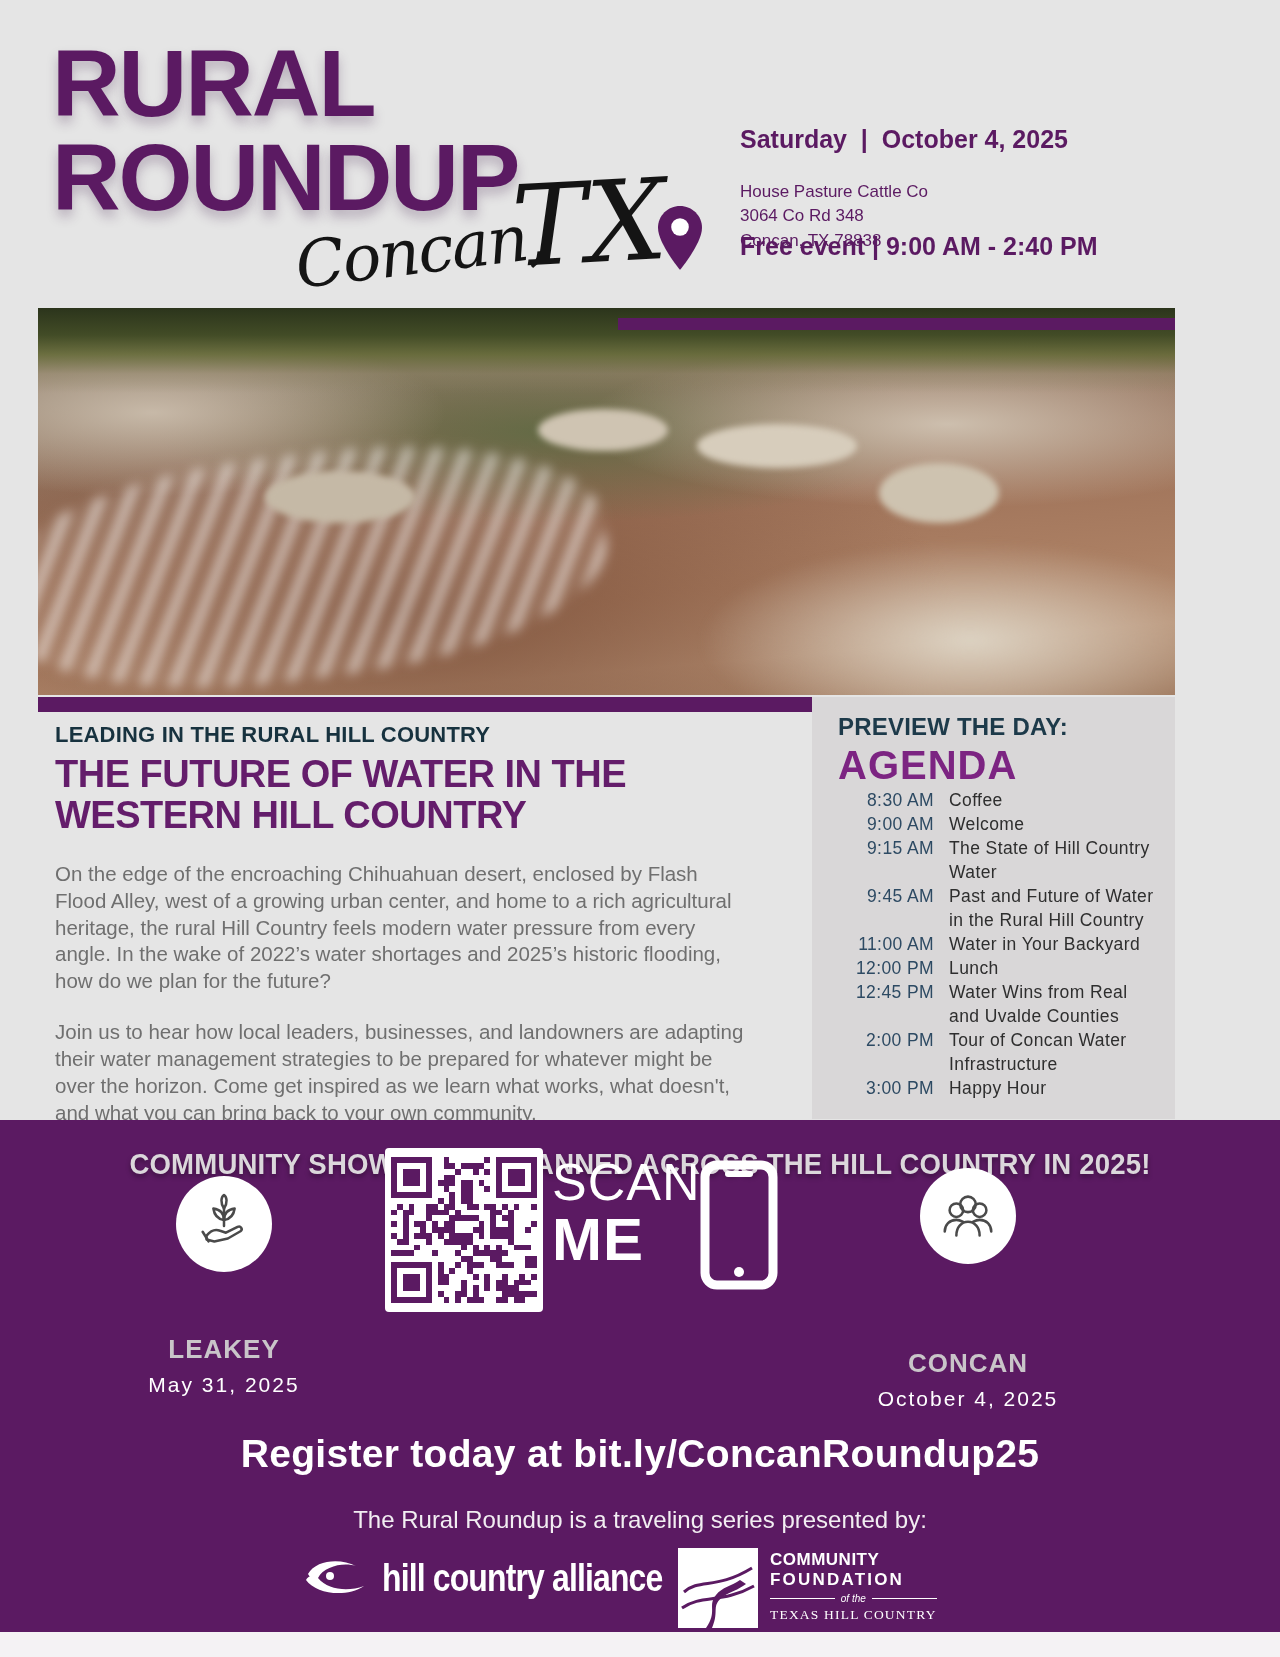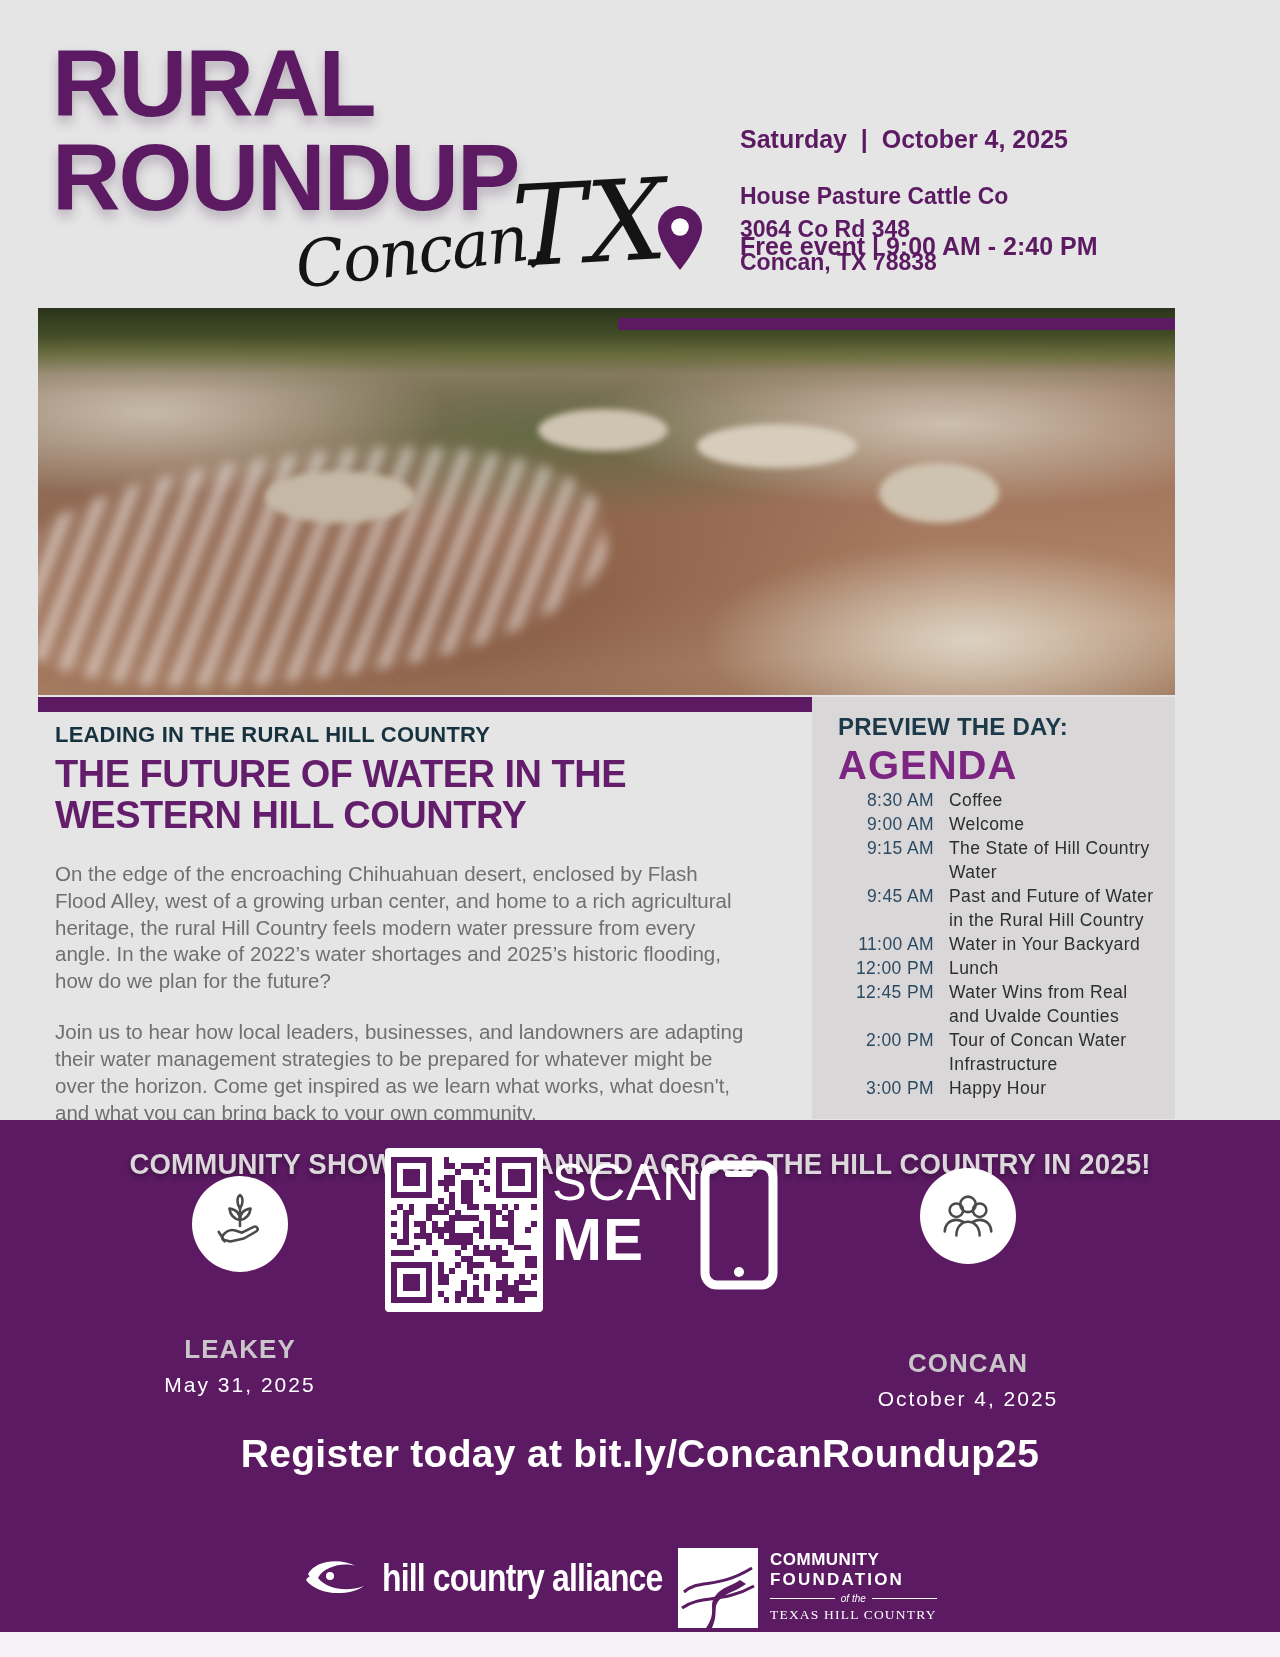--- a/index.html
+++ b/index.html
@@ -15,21 +15,21 @@
   }
   .script-wrap{position:absolute; left:0; top:0; color:#141414;
     font-family:"DejaVu Serif", serif; font-style:italic;}
   .script-concan{position:absolute; left:295px; top:214px; font-size:64px;
     transform:rotate(-7deg); letter-spacing:-2px;}
   .script-tx{position:absolute; left:512px; top:158px; font-size:112px;
     transform:rotate(-3deg);}
   .event-block{position:absolute; left:740px; top:50px; width:440px;
     color:#5b1a62; font-size:25px; font-weight:700; line-height:1.43; white-space:pre;}
   .venue-block{position:absolute; left:740px; top:180px; width:440px;
-    color:#5b1a62; font-size:23px; font-weight:700; line-height:1.43;}
+    color:#5b1a62; font-size:17px; font-weight:400; line-height:1.43;}
   .pin{position:absolute; left:658px; top:194px; width:44px; height:88px;}
   
   .photo{
     position:absolute; left:38px; top:308px; width:1137px; height:387px; overflow:hidden;
     background:
       linear-gradient(180deg, rgba(40,50,25,.97) 0%, rgba(60,72,33,.92) 7%, rgba(95,104,50,.78) 12%, rgba(139,130,98,.4) 17%, rgba(0,0,0,0) 22%),
       radial-gradient(ellipse 420px 120px at 10% 27%, #c7b9a8 0%, rgba(199,185,168,0) 70%),
       radial-gradient(ellipse 520px 120px at 80% 30%, #cdbfae 0%, rgba(205,191,174,0) 70%),
       radial-gradient(ellipse 560px 130px at 45% 32%, rgba(92,106,66,.85) 0%, rgba(92,106,66,0) 70%),
       radial-gradient(ellipse 740px 300px at 32% 78%, rgba(118,74,52,.8) 0%, rgba(118,74,52,0) 75%),
@@ -68,21 +68,21 @@
   
   .footer{position:absolute; left:0; top:1120px; width:1280px; height:512px; background:#5b1a62;}
   .footer-headline{position:absolute; left:0; top:28px; width:100%; text-align:center;
     color:#dbd7db; font-size:29px; font-weight:800; letter-spacing:.2px;
     transform:scaleX(.95); text-shadow:0 3px 5px rgba(0,0,0,.35);}
   .evt-group{position:absolute; text-align:center; color:#ffffff;}
   .evt-circle{width:96px; height:96px; border-radius:50%; background:#ffffff; margin:0 auto;
     display:flex; align-items:center; justify-content:center;}
   .evt-name{font-size:26px; font-weight:800; letter-spacing:1px; color:#c9c5c9;}
   .evt-date{font-size:21px; letter-spacing:2px; margin-top:8px; color:#ffffff;}
-  .grp-leakey{left:140px; top:56px; width:200px;}
+  .grp-leakey{left:124px; top:56px; width:200px;}
   .grp-leakey .evt-name{margin-top:62px;}
   .grp-concan{left:858px; top:48px; width:220px;}
   .grp-concan .evt-name{margin-top:84px;}
   .qr-box{position:absolute; left:385px; top:28px; width:158px; height:164px;
     background:#ffffff; border-radius:4px; padding:6px; box-sizing:border-box;}
   .qr-box svg{width:100%; height:100%;}
   .scan-wrap{position:absolute; left:552px; top:36px; color:#ffffff; line-height:1;}
   .scan-line1{font-size:52px; font-weight:400; letter-spacing:1px;}
   .scan-line2{font-size:60px; font-weight:800; letter-spacing:1px; margin-top:2px;}
   .phone{position:absolute; left:700px; top:40px; width:78px; height:130px;}
@@ -447,20 +447,21 @@
           <path d="M8 48c0-7 5-12 12-12 3 0 5 1 7 2"></path>
           <path d="M56 48c0-7-5-12-12-12-3 0-5 1-7 2"></path>
           <path d="M20 52c0-8 5-14 12-14s12 6 12 14"></path>
         </svg>
       </div>
       <div class="evt-name">CONCAN</div>
       <div class="evt-date">October 4, 2025</div>
     </div>
 
     <div class="register-line">Register today at bit.ly/ConcanRoundup25</div>
+    <div class="presented-line">The Rural Roundup is a traveling series presented by:</div>
 
     <div class="logos">
       <div class="hca">
         <svg width="72" height="48" viewBox="0 0 72 48">
           <path d="M8 20C16 6 40 4 56 12 44 8 24 12 18 24 14 26 10 24 8 20z" fill="#ffffff"></path>
           <path d="M6 26c10 14 40 18 58 6-16 6-36 4-46-8-5-4-10-2-12 2z" fill="#ffffff"></path>
           <circle cx="30" cy="22" r="4" fill="#ffffff"></circle>
         </svg>
         <div class="hca-text">hill country alliance</div>
       </div>

